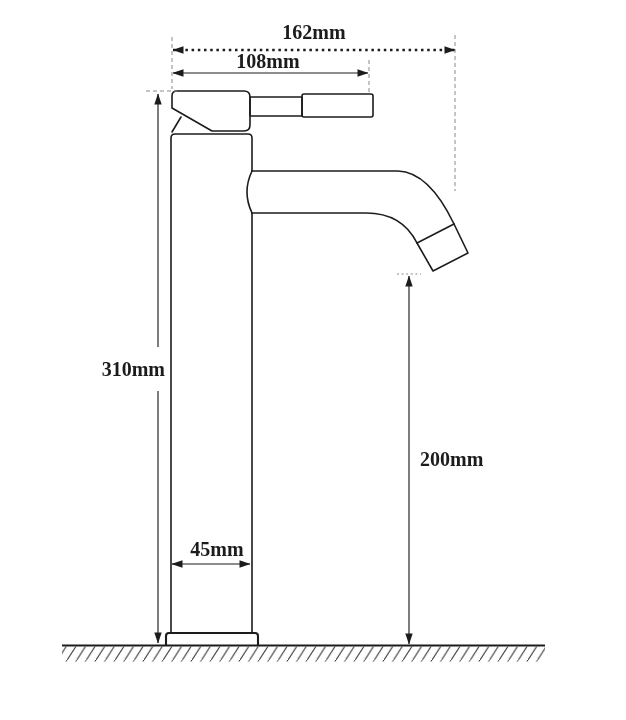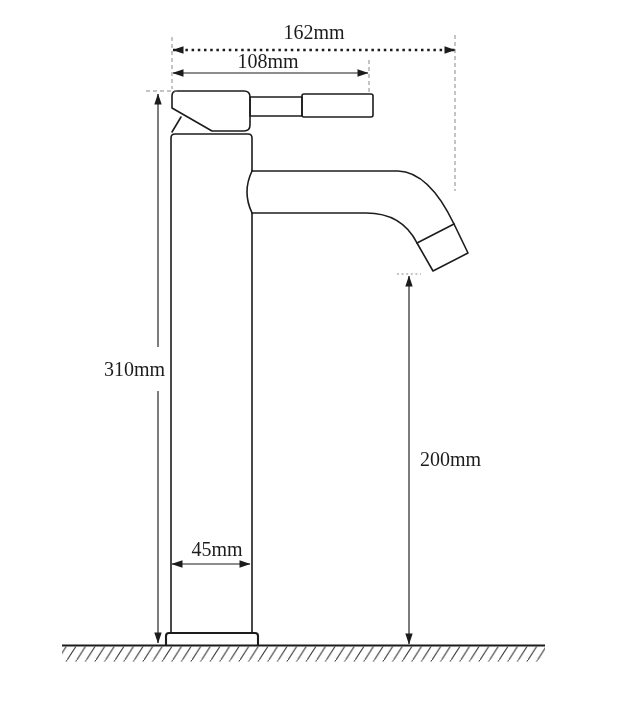--- a/index.html
+++ b/index.html
@@ -6,20 +6,21 @@
     margin: 0;
     padding: 0;
     background: #ffffff;
   }
   #drawing-canvas {
     position: relative;
     width: 626px;
     height: 720px;
     background: var(--color-background, #ffffff);
     overflow: hidden;
+    font-weight: bold;
   }
   svg {
     display: block;
   }
   text.dimtext {
     font-family: "Liberation Serif", "DejaVu Serif", serif;
     font-size: 20px;
     fill: var(--color-line, #1c1c1c);
   }
   .outline {

